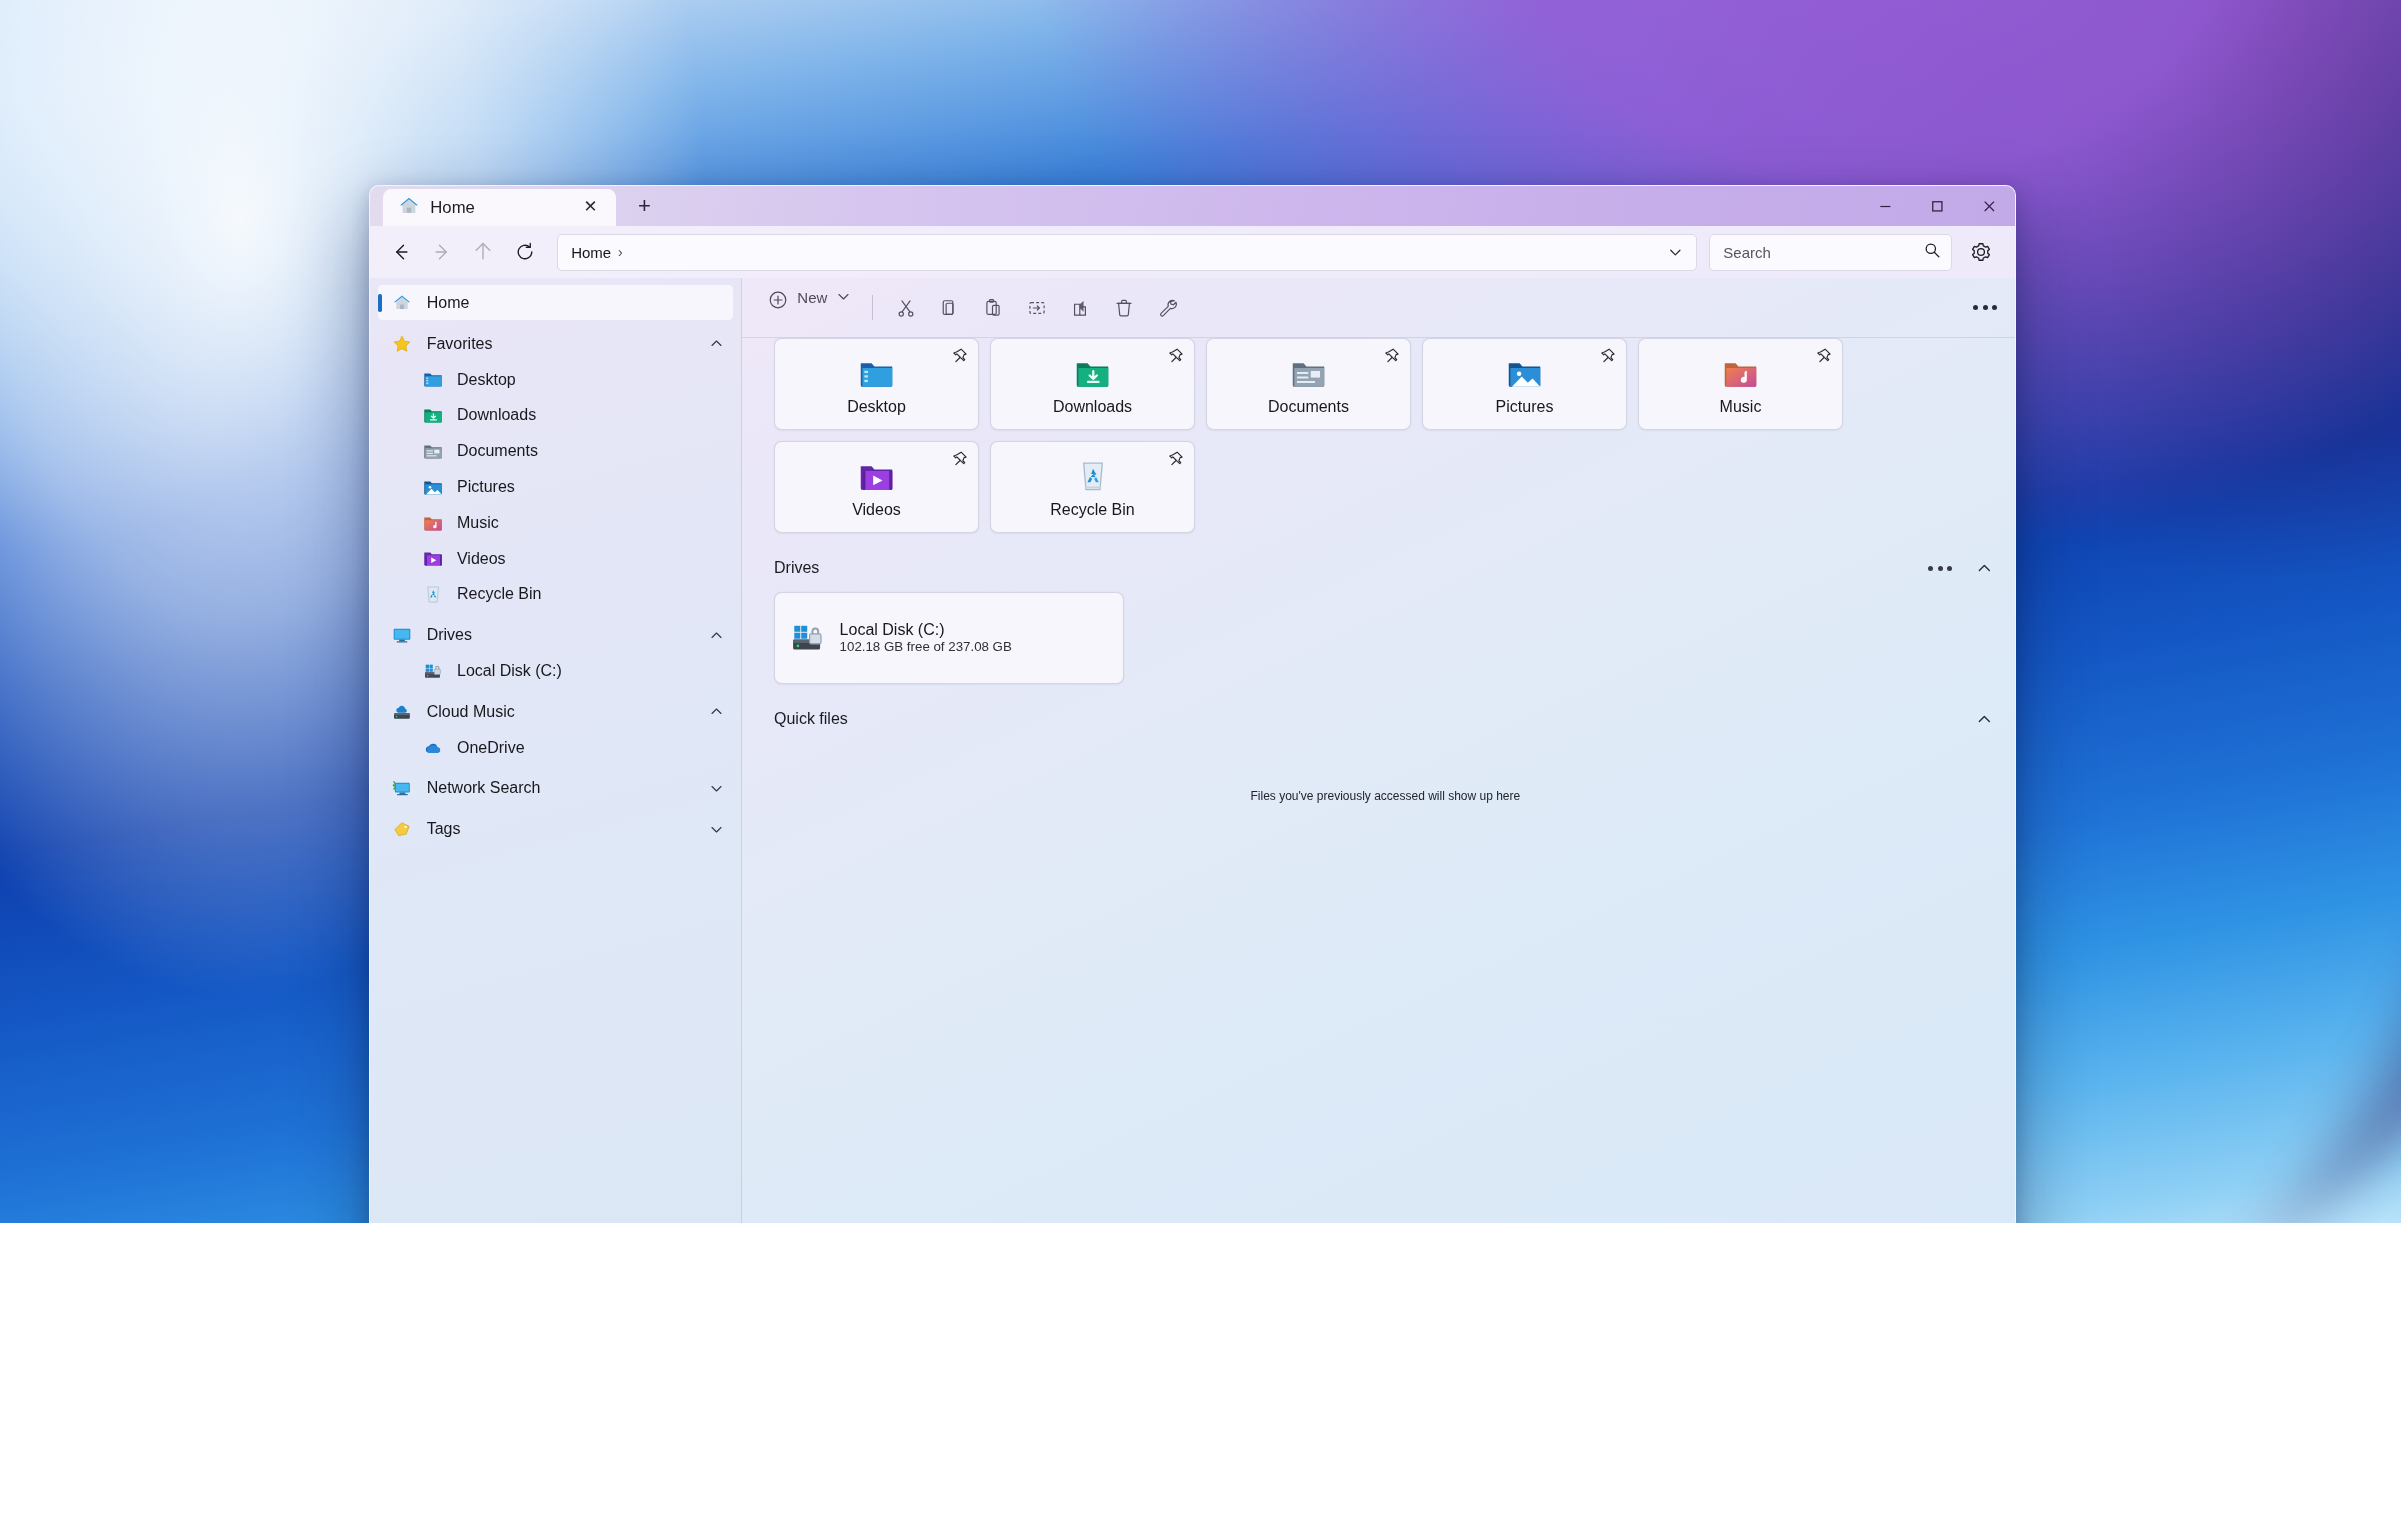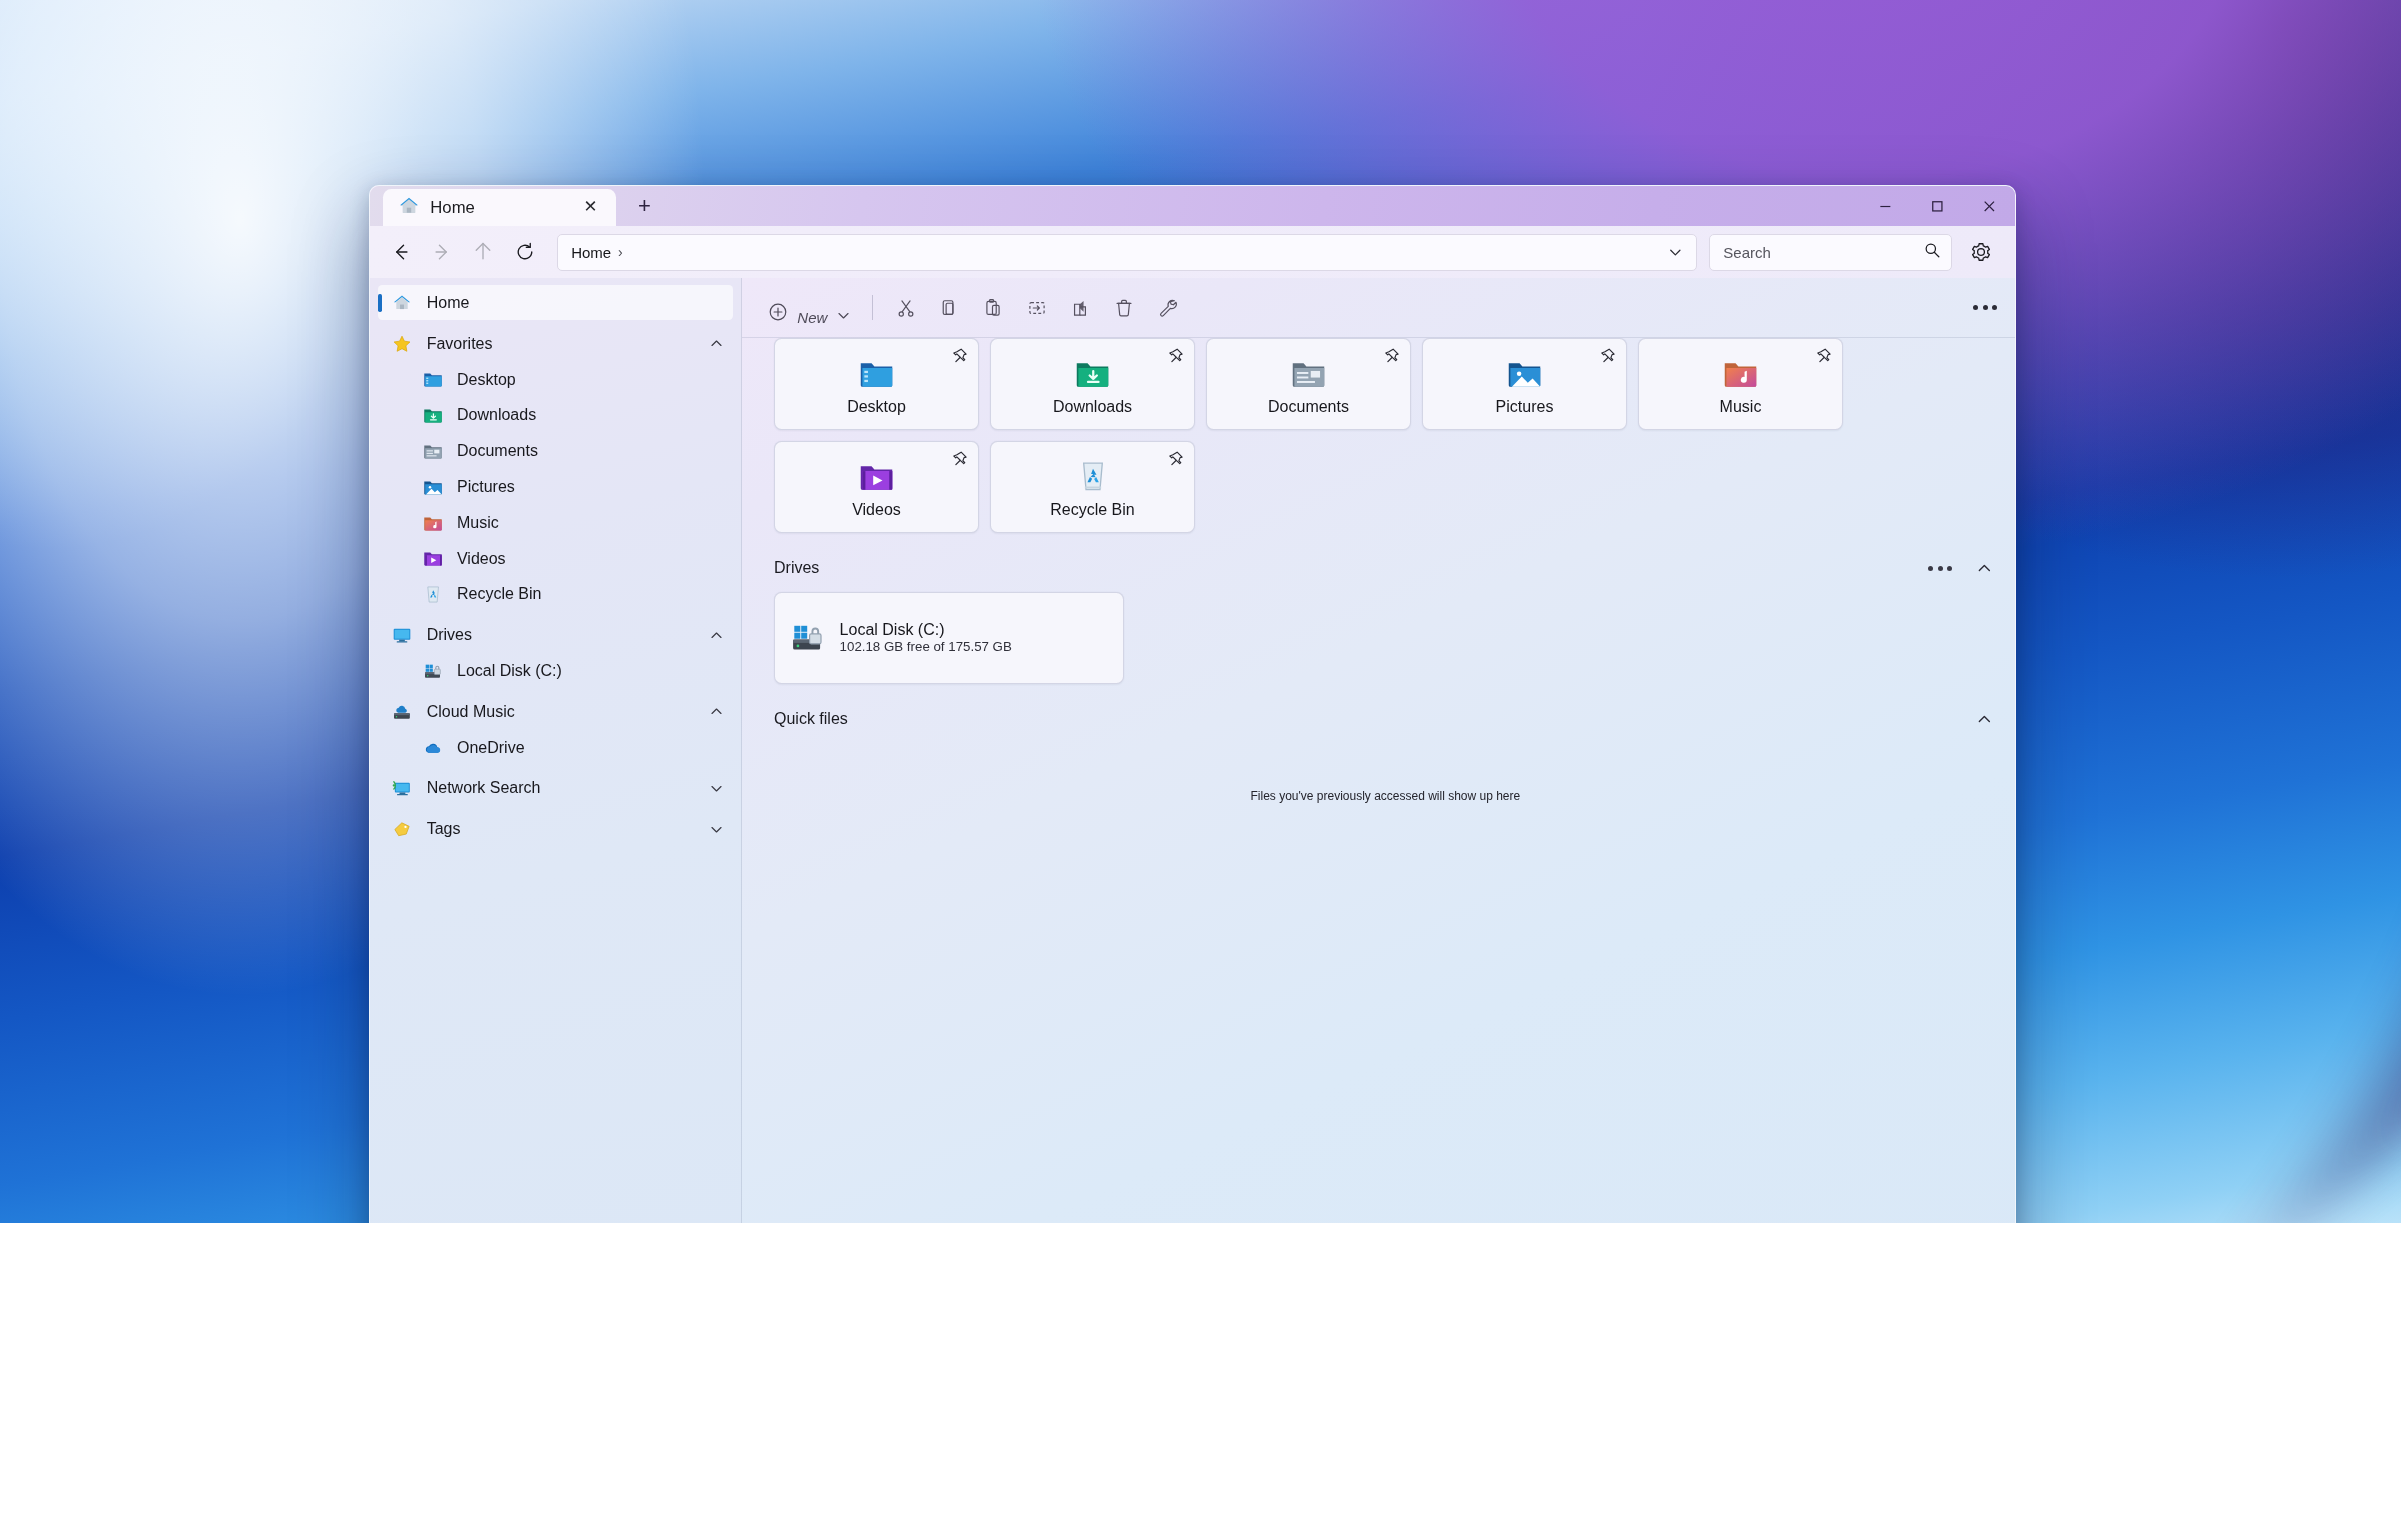--- a/index.html
+++ b/index.html
@@ -185,22 +185,22 @@
     flex: 1; display: flex; flex-direction: column;
     background: linear-gradient(155deg, #efe8f9 0%, #eae7f8 14%, #e3eaf7 40%, #dceaf8 65%, #d9e8f7 100%);
     overflow: hidden;
   }
   #commandbar {
     display: flex; align-items: center;
     height: 60px; padding: 0 18.3px 0 15px;
     border-bottom: 0.8px solid rgba(120,130,160,0.20);
   }
   #newbtn {
-    display: flex; align-items: flex-end; gap: 8.3px;
-    height: 37px; padding: 0 10px; border-radius: 5px; color: #4e4a58; font-style: italic;
+    display: flex; align-items: flex-start; gap: 8.3px;
+    height: 37px; padding: 0 10px; border-radius: 5px; color: #4e4a58;
   }
   #newbtn .lbl { font-size: 15px; }
   .cmd-sep { width: 0.8px; height: 25px; background: rgba(110,110,140,0.32); margin: 0 11.7px; }
   .cmd-icon {
     width: 42px; height: 37px; border-radius: 5px;
     display: flex; align-items: center; justify-content: center;
     color: #55505f; margin-right: 1.7px;
   }
   #cmd-overflow { margin-left: auto; display: flex; align-items: center; gap: 5px; color: #2b2b36; }
   .dot3 { display: flex; gap: 4.2px; }
@@ -825,21 +825,21 @@
                 <rect x="7.8" y="3.2" width="4" height="4" fill="#1f8fd6"></rect>
                 <rect x="3.2" y="7.8" width="4" height="4" fill="#1f8fd6"></rect>
                 <rect x="7.8" y="7.8" width="4" height="4" fill="#1f8fd6"></rect>
                 <rect x="13.4" y="8.6" width="7.6" height="6.6" rx="1" fill="#d4dde6" stroke="#93a1b0" stroke-width="0.8"></rect>
                 <path d="M15.3 8.6V6.9a1.9 1.9 0 0 1 3.8 0v1.7" fill="none" stroke="#93a1b0" stroke-width="1.3"></path>
               </svg>
             </span>
             <span class="drive-info">
               <span class="drive-name">Local Disk (C:)</span>
               <span class="drive-bar"><span id="drive-fill" style="width: 57%;"></span></span>
-              <span class="drive-sub">102.18 GB free of 175.57 GB</span>
+              <span class="drive-sub">102.18 GB free of 237.08 GB</span>
             </span>
           </div>
 
           <div class="section-head">
             <span class="section-title">Quick files</span>
             <span class="section-tools">
               <span class="sec-chevron">
                 <svg width="16.7" height="16.7" viewBox="0 0 18 18">
                     <path d="M3.6 11.4 9 6l5.4 5.4" stroke="currentColor" stroke-width="1.5" fill="none" stroke-linecap="round" stroke-linejoin="round"></path>
                   </svg>

